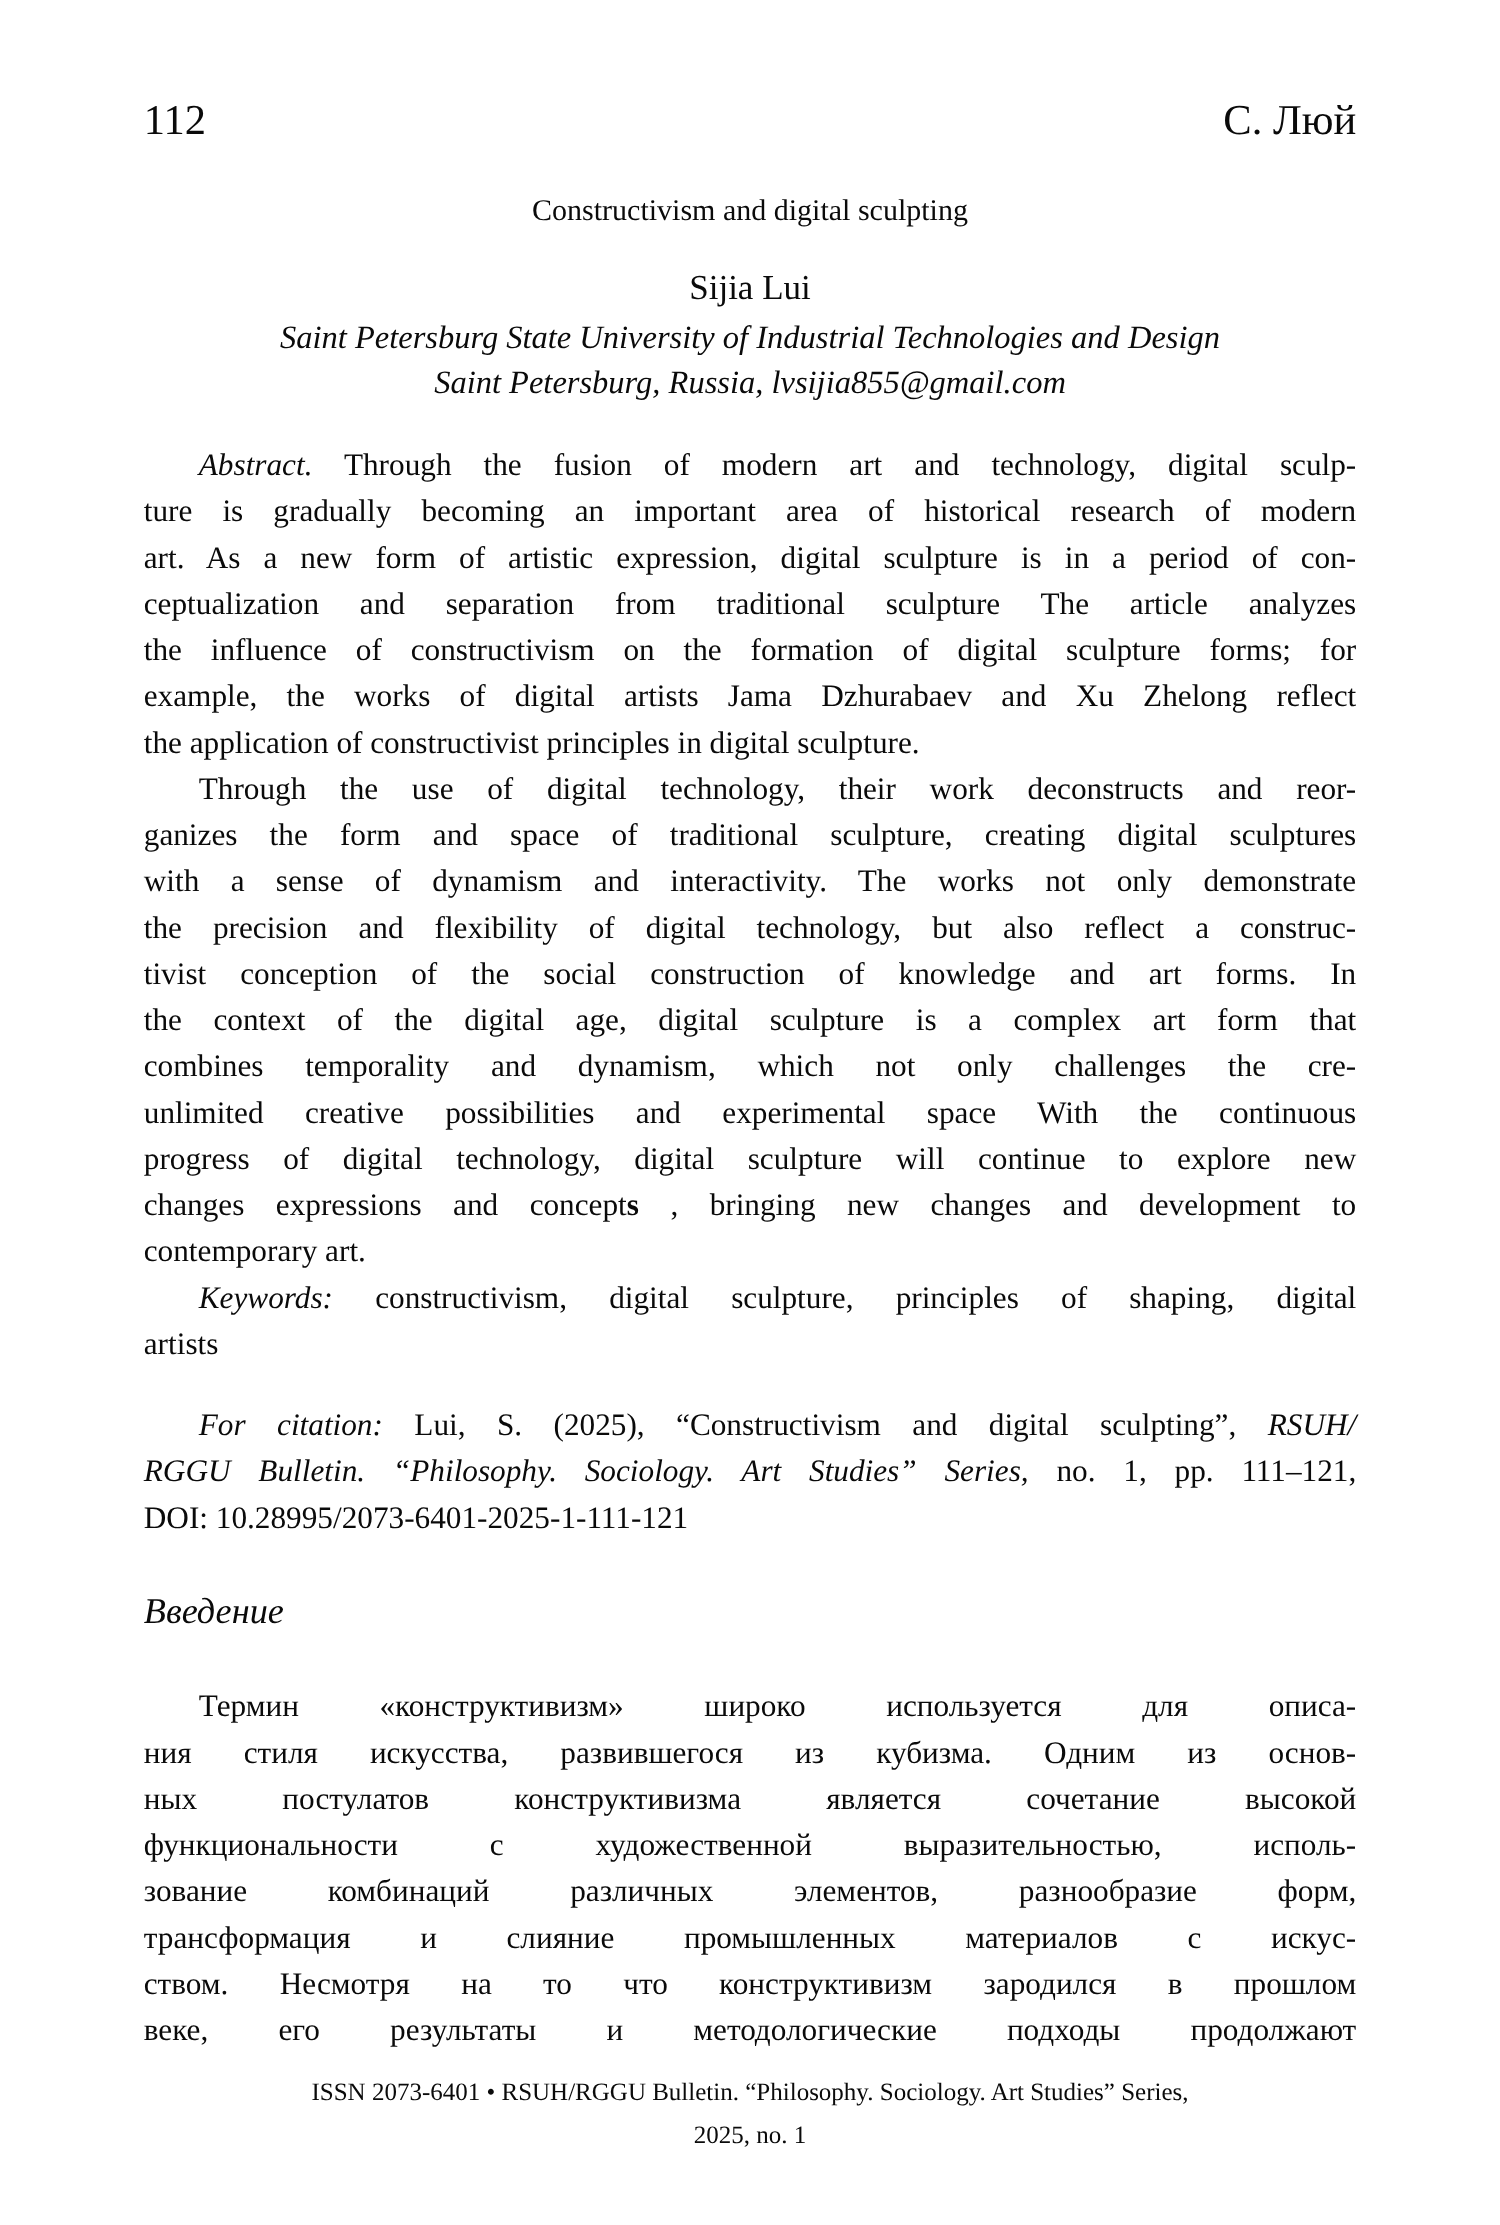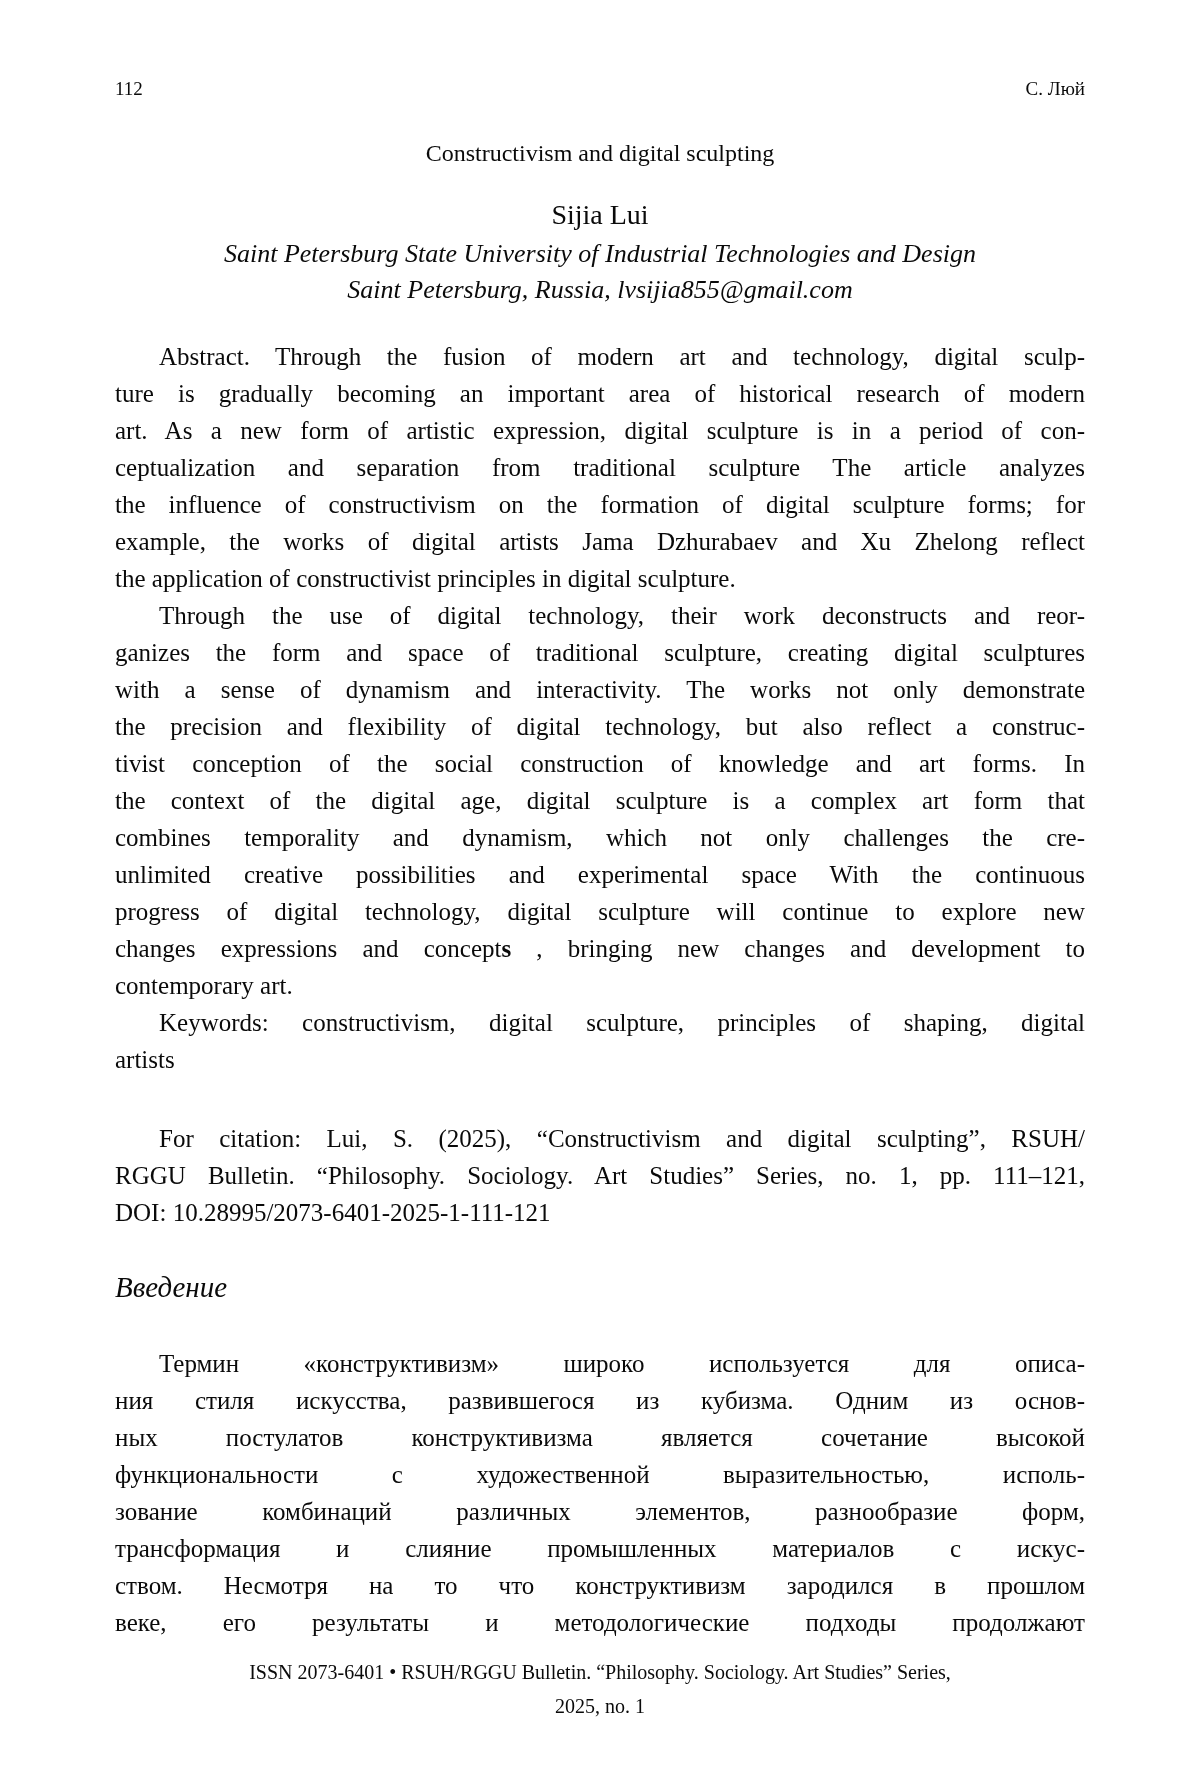--- a/index.html
+++ b/index.html
@@ -12,21 +12,21 @@
     color: #0a0a0a;
     font-family: "Liberation Serif", "DejaVu Serif", serif;
     box-sizing: border-box;
     padding: 78px 115px 0 115px;
     overflow: hidden;
   }
   .header-row {
     display: flex;
     justify-content: space-between;
     align-items: center;
-    font-size: 19px;
+    font-size: 34px;
   }
   .article-title {
     margin-top: 34px;
     text-align: center;
     font-size: 24px;
     line-height: 38px;
   }
   .author-name {
     margin-top: 26px;
     text-align: center;
@@ -38,25 +38,25 @@
     text-align: center;
     font-style: italic;
     font-size: 26px;
     line-height: 36px;
   }
   .body-text {
     font-size: 25px;
     line-height: 37px;
   }
   .abstract-block { margin-top: 30px; }
-  .citation-block { margin-top: 42px; }
+  .citation-block { margin-top: 28px; }
   .tline { text-align: justify; text-align-last: justify; }
   .tline-last { text-align-last: left; }
   .tline-ind { text-indent: 44px; }
-  .it { }
+  .it { font-style: italic; }
   .bd { font-weight: bold; }
   .section-heading {
     margin-top: 36px;
     font-style: italic;
     font-size: 29px;
     line-height: 40px;
   }
   .intro-block { margin-top: 38px; }
   .page-footer {
     margin-top: 14px;

